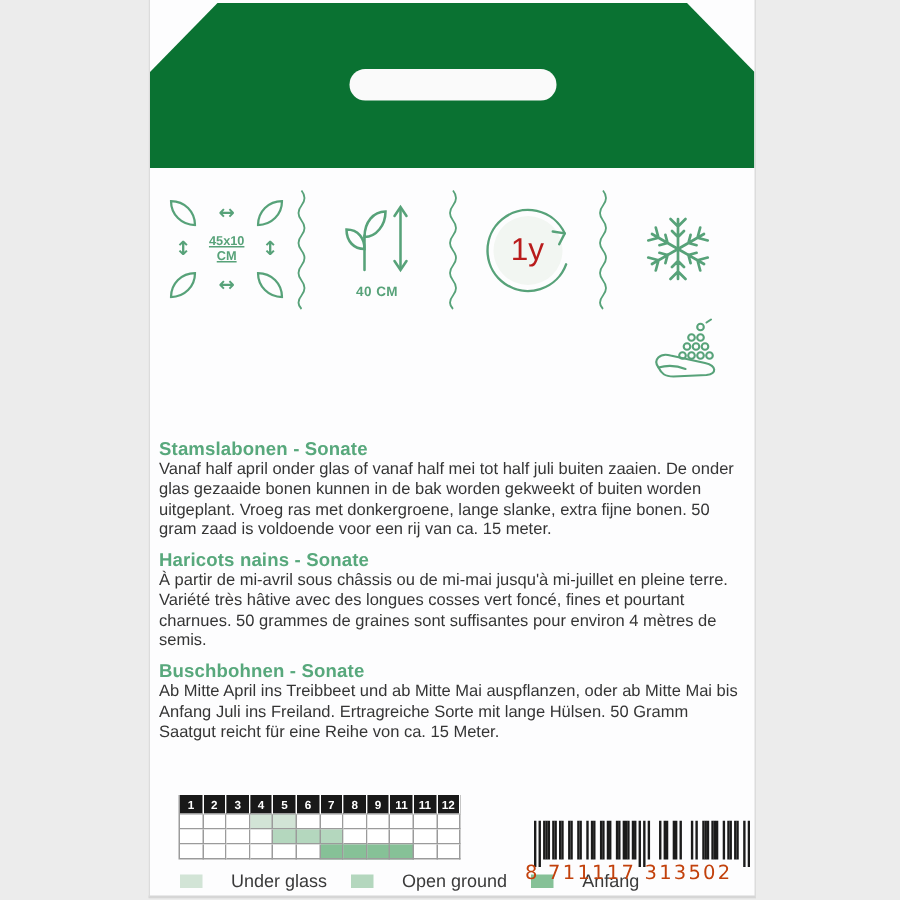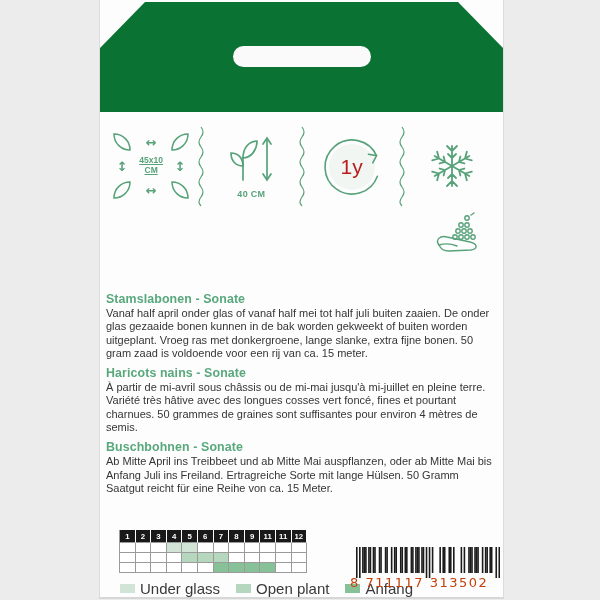--- a/index.html
+++ b/index.html
@@ -39,21 +39,21 @@
   .section{margin-bottom:6px;}
   .section h3{margin:0 0 1px;font-size:12.4px;font-weight:bold;color:var(--head-grn);letter-spacing:.1px;}
   .section p{margin:0;font-size:11px;line-height:13.3px;color:var(--ink);}
   
   .cal{position:absolute;left:19px;top:530px;}
   .calwrap{display:grid;grid-template-columns:repeat(12,15.6px);border-left:1px solid #9b9b9b;}
   .ch{background:#191919;color:#fff;font-size:7.8px;font-weight:bold;height:13px;display:flex;align-items:center;justify-content:center;
       border-right:1px solid #fff;border-bottom:1px solid #9b9b9b;box-sizing:border-box;}
   .cc{height:10px;background:#fff;border-right:1px solid #9b9b9b;border-bottom:1px solid #9b9b9b;box-sizing:border-box;}
   .legend{position:absolute;left:20px;top:580px;display:flex;gap:16px;align-items:center;}
-  .litem{display:flex;align-items:center;gap:5px;font-size:15px;color:#3a3a3a;}
+  .litem{display:flex;align-items:center;gap:19px;font-size:12px;color:#3a3a3a;}
   .swatch{width:15px;height:9px;display:inline-block;}
   
   .barcode{position:absolute;left:250px;top:547px;width:152px;}
   .barcode svg{display:block;margin-left:6px;}
   .bdigits{font-family:"DejaVu Sans",sans-serif;font-size:13px;color:#c2410c;letter-spacing:1.5px;margin-top:-3px;white-space:nowrap;}
 </style>
 </head>
 <body>
 
 <div class="stage">
@@ -232,21 +232,21 @@
           <div class="cc"></div>
         </div>
     </div>
     <div class="legend">
         <div class="litem">
           <span class="swatch" style="background: rgb(210, 228, 214);"></span>
           <span>Under glass</span>
         </div>
         <div class="litem">
           <span class="swatch" style="background: rgb(180, 215, 190);"></span>
-          <span>Open plant</span>
+          <span>Open ground</span>
         </div>
         <div class="litem">
           <span class="swatch" style="background: rgb(134, 193, 151);"></span>
           <span>Anfang</span>
         </div>
       </div>
 
     <div class="barcode">
       <svg width="144" height="31" viewBox="0 0 95 31" preserveAspectRatio="none" fill="#1b1b1b">
           <rect x="0" y="0" width="1.05" height="31"></rect>

